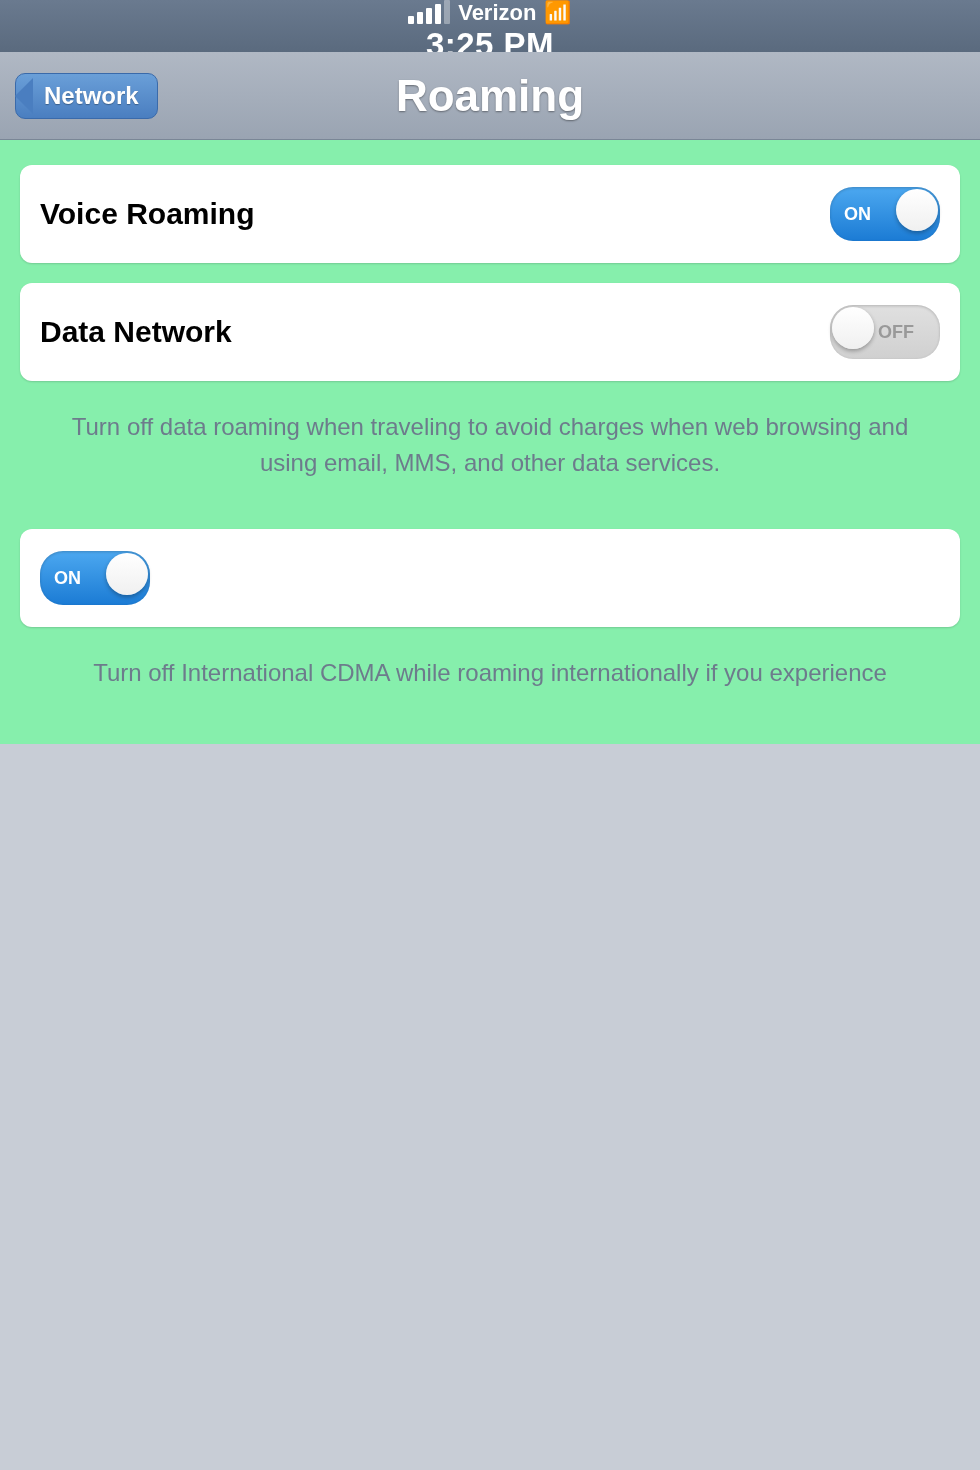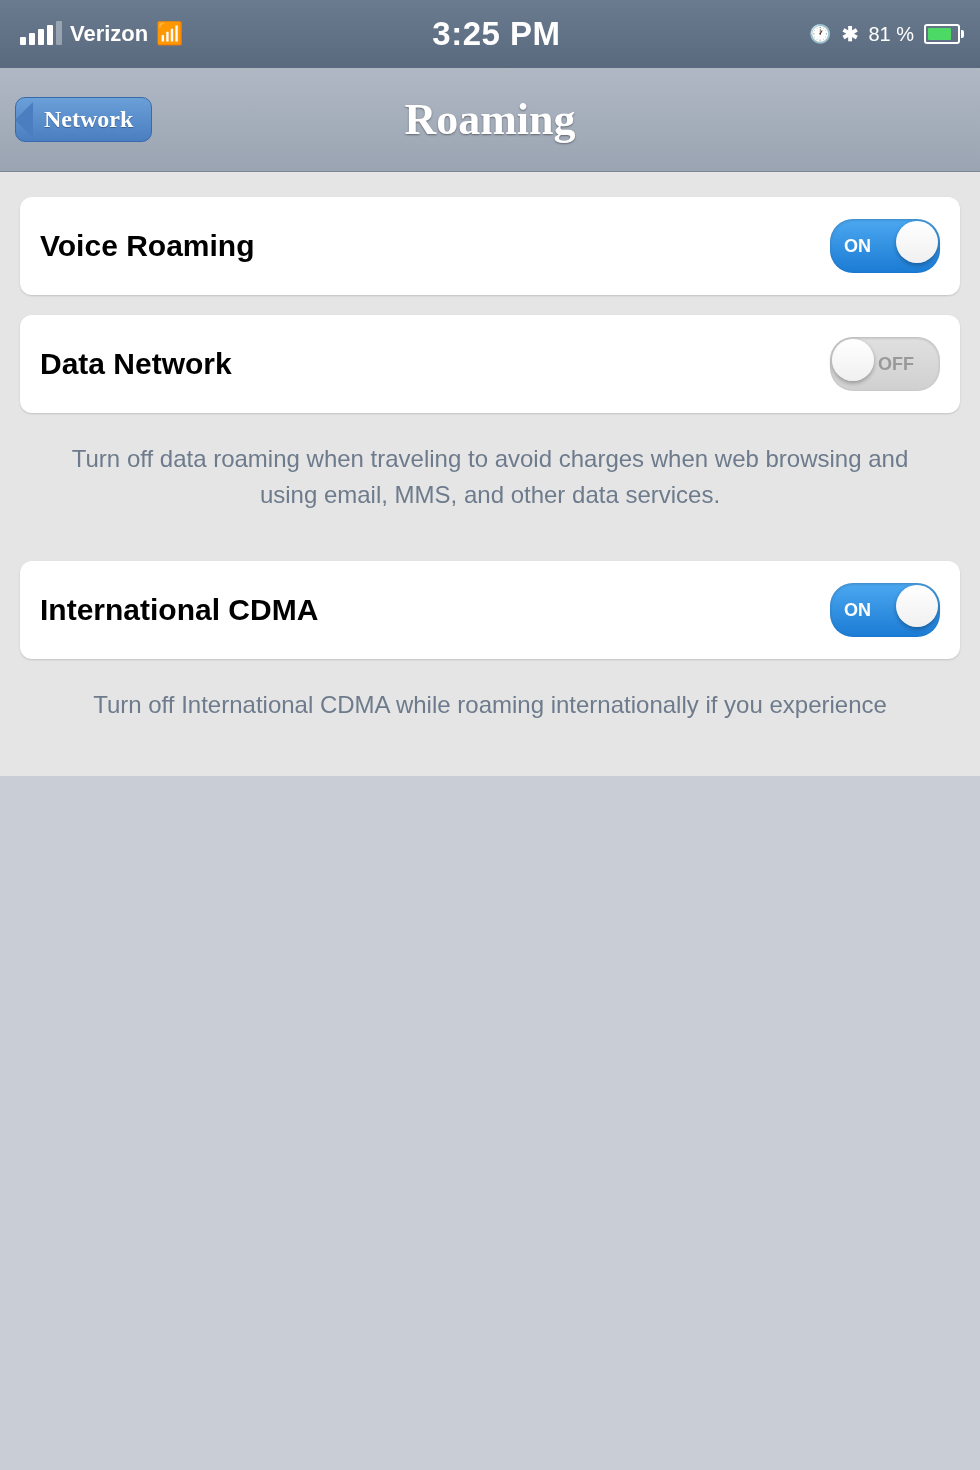--- a/index.html
+++ b/index.html
@@ -8,26 +8,27 @@
       width: 980px;
       height: 1470px;
       font-family: 'Helvetica Neue', Helvetica, Arial, sans-serif;
       background: #c8cdd6;
       overflow: hidden;
     }
 
     
     .status-bar {
       background: linear-gradient(to bottom, #6a7a8f, #5a6a7e);
-      height: 68px;
+      height: 52px;
       display: flex;
       align-items: center;
       justify-content: space-between;
       padding: 0 20px;
       color: white;
+      flex-direction: column;
     }
 
     .status-bar-left {
       display: flex;
       align-items: center;
       gap: 8px;
       font-size: 22px;
       font-weight: 600;
     }
 
@@ -96,27 +97,26 @@
     .battery-fill {
       height: 100%;
       width: 81%;
       background: #4cd964;
       border-radius: 1px;
     }
 
     
     .nav-bar {
       background: linear-gradient(to bottom, #b0b8c4, #9aa4b2);
-      height: 104px;
+      height: 88px;
       display: flex;
       align-items: center;
       justify-content: center;
       position: relative;
       border-bottom: 1px solid #7a8696;
-      font-family: Liberation Serif, serif;
     }
 
     .back-button {
       position: absolute;
       left: 15px;
       background: linear-gradient(to bottom, #6a9fd8, #4a7ec0);
       border: 1px solid #3a6aaa;
       border-radius: 10px;
       padding: 8px 18px 8px 28px;
       color: white;
@@ -145,21 +145,21 @@
 
     .nav-title {
       font-size: 44px;
       font-weight: bold;
       color: white;
       text-shadow: 0 1px 2px rgba(0,0,0,0.4);
     }
 
     
     .content {
-      background: #e5e5e5;
+      background: #86efac;
       padding: 25px 20px;
     }
 
     
     .toggle-card {
       background: white;
       border-radius: 12px;
       padding: 0 20px;
       margin-bottom: 0;
       box-shadow: 0 1px 2px rgba(0,0,0,0.15);
@@ -304,21 +304,20 @@
       </div>
     </div>
   </div>
 
   <p class="description-text">Turn off data roaming when traveling to avoid charges when web browsing and using email, MMS, and other data services.</p>
 
   <div class="section-gap"></div>
 
   <div class="toggle-card">
     <div class="toggle-row">
-      <span class="toggle-label">International CDMA</span>
       <div class="toggle-switch on">
         <span class="toggle-text">ON</span>
         <div class="toggle-knob"></div>
       </div>
     </div>
   </div>
 
   <p class="description-text">Turn off International CDMA while roaming internationally if you experience</p>
 
 </div>

